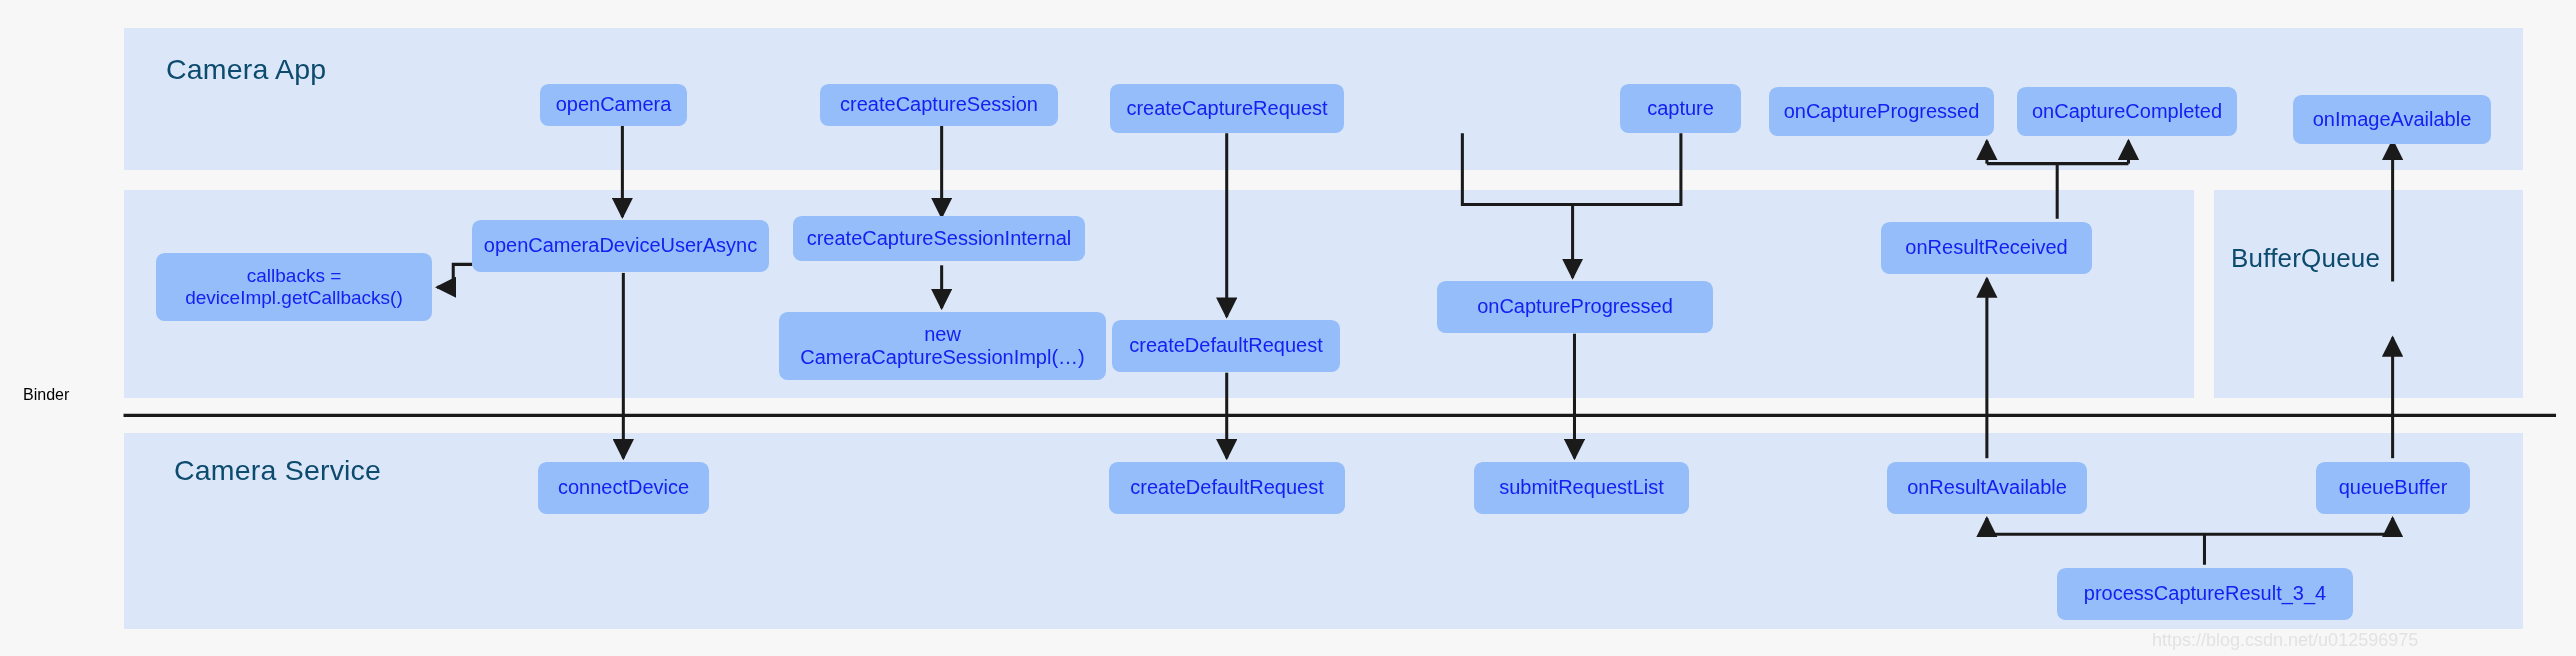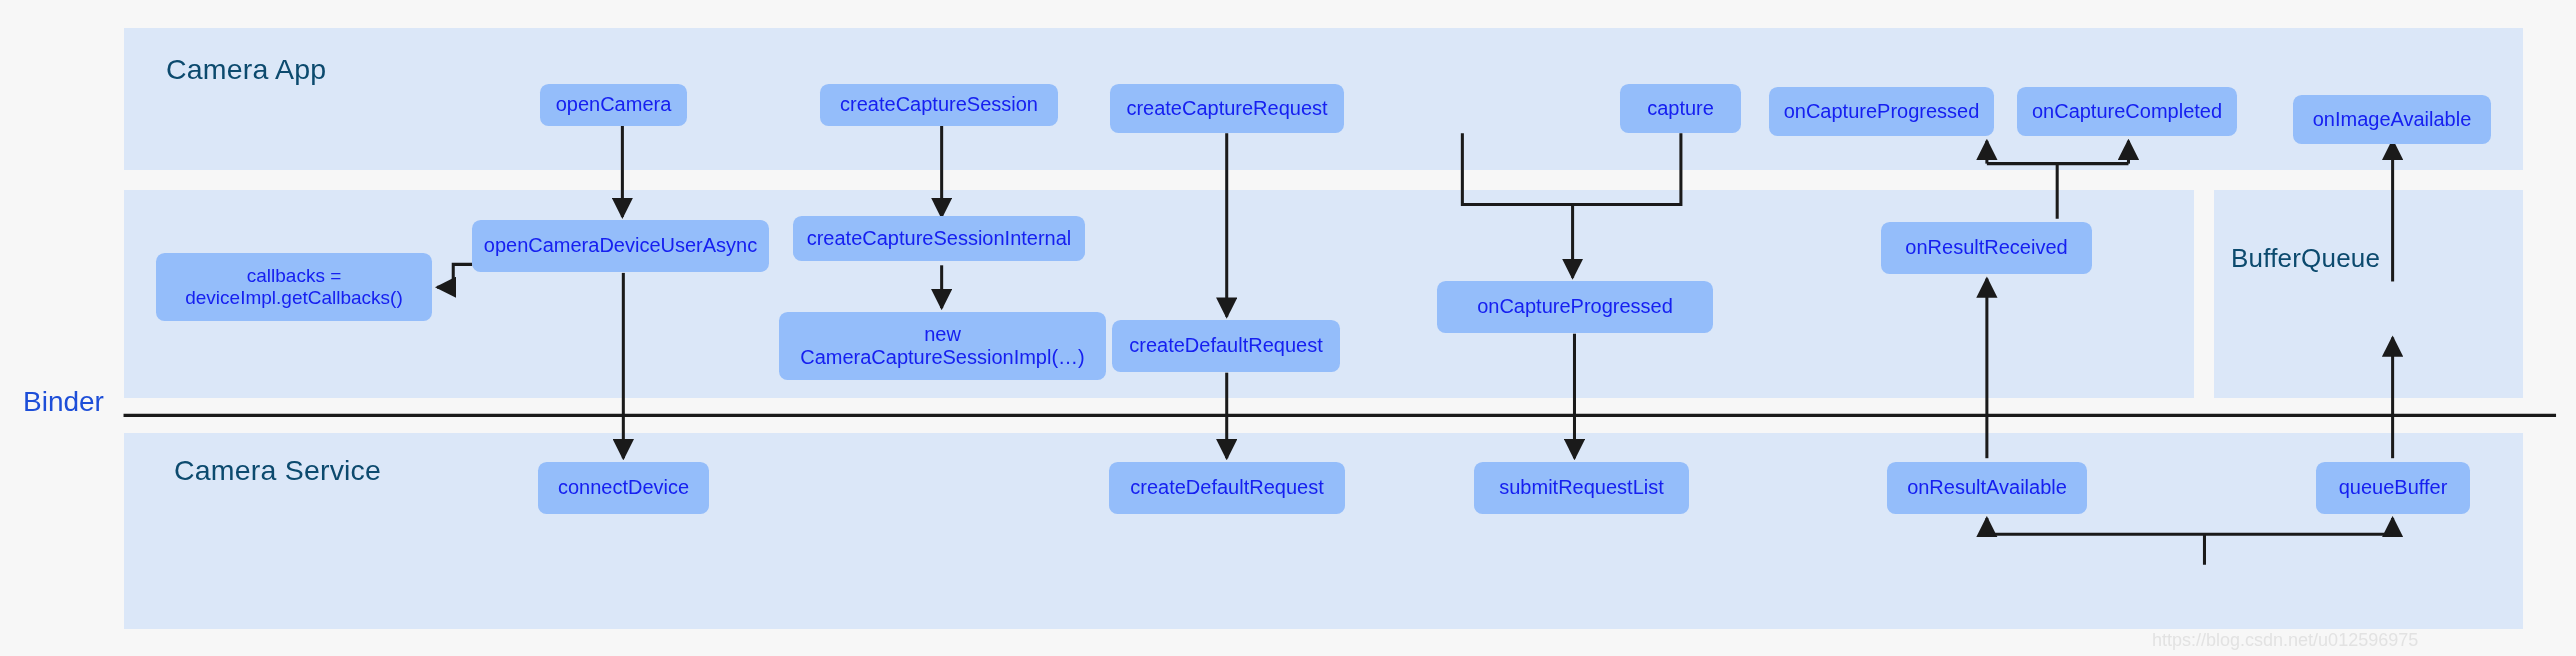--- a/index.html
+++ b/index.html
@@ -33,22 +33,22 @@
     align-items:center;
     justify-content:center;
     text-align:center;
     line-height:1.16;
     box-sizing:border-box;
     padding:2.9px 5.7px;
     white-space:pre-line;
   }
   .binder-label{
     position:absolute;
-    color:#1d4ed8;
-    font-size:28px;
+    color:#000000;
+    font-size:16px;
     white-space:nowrap;
   }
   svg#edges{
     position:absolute;left:0;top:0;width:2576px;height:657px;
     pointer-events:none;
   }
   .watermark{
     position:absolute;
     color:#e2e2e2;
     font-size:18px;
@@ -133,17 +133,18 @@
   <div class="node" style="left:1112px;top:320px;width:228px;height:52px;">createDefaultRequest</div>
   <div class="node" style="left:1437px;top:281px;width:276px;height:52px;">onCaptureProgressed</div>
   <div class="node" style="left:1881px;top:222px;width:211px;height:52px;">onResultReceived</div>
 
 
   <div class="node" style="left:538px;top:462px;width:171px;height:52px;">connectDevice</div>
   <div class="node" style="left:1109px;top:462px;width:236px;height:52px;">createDefaultRequest</div>
   <div class="node" style="left:1474px;top:462px;width:215px;height:52px;">submitRequestList</div>
   <div class="node" style="left:1887px;top:462px;width:200px;height:52px;">onResultAvailable</div>
   <div class="node" style="left:2316px;top:462px;width:154px;height:52px;">queueBuffer</div>
+  <div class="node" style="left:2057px;top:568px;width:296px;height:52px;">processCaptureResult_3_4</div>
 
   <div class="watermark" style="left:2152px;top:630px;">https://blog.csdn.net/u012596975</div>
 
 </div>
 
 
 </body></html>

